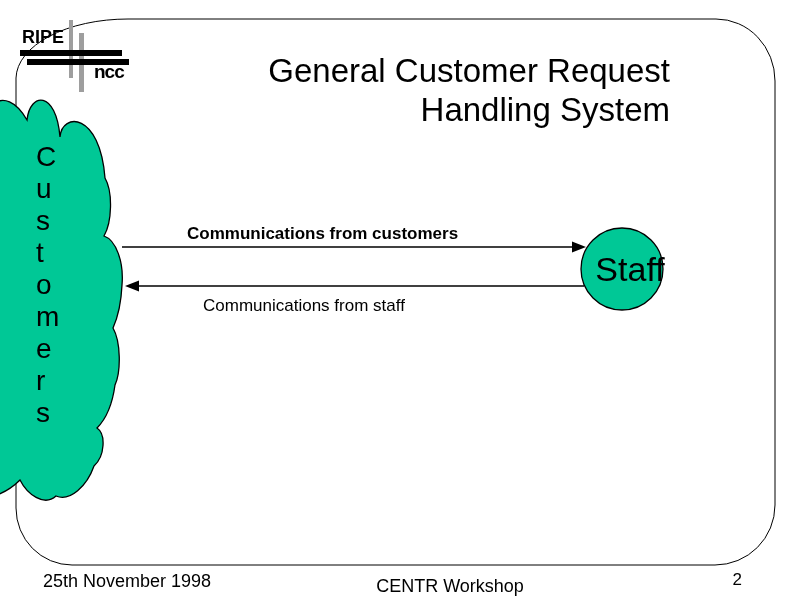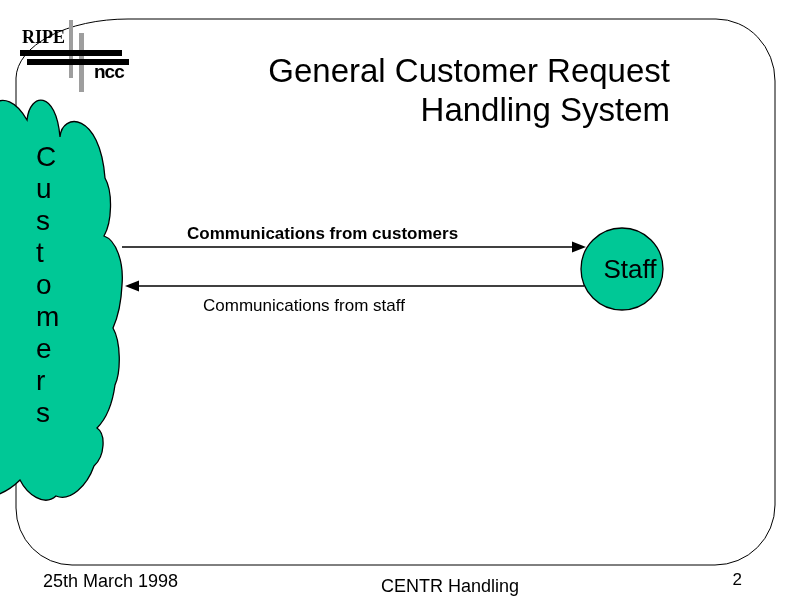--- a/index.html
+++ b/index.html
@@ -23,21 +23,20 @@
     width: 800px; height: 600px;
   }
   
   .logo-primary {
     position: absolute;
     left: 22px; top: 27px;
     font-size: 18px;
     font-weight: bold;
     letter-spacing: 0px;
     line-height: 20px;
-    font-family: Liberation Serif, serif;
   }
   .logo-secondary {
     position: absolute;
     left: 94px; top: 62px;
     font-size: 19px;
     font-weight: bold;
     letter-spacing: -1px;
     line-height: 20px;
   }
   .logo-hbar1 {
@@ -105,21 +104,21 @@
     font-size: 17px;
     line-height: 20px;
     z-index: 6;
   }
   
   .staff-label {
     position: absolute;
     left: 582px; top: 254px;
     width: 96px;
     text-align: center;
-    font-size: 26px;
+    font-size: 34px;
     line-height: 30px;
     z-index: 6;
   }
   
   .footer-date {
     position: absolute;
     left: 43px; top: 571px;
     font-size: 18px;
     line-height: 21px;
   }
@@ -189,17 +188,17 @@
   <div class="slide-title">General Customer Request
 Handling System</div>
 
   <div class="cloud-vertical-label">Customers</div>
 
   <div class="flow-top-label">Communications from customers</div>
   <div class="flow-bottom-label">Communications from staff</div>
 
   <div class="staff-label">Staff</div>
 
-  <div class="footer-date">25th March 1998</div>
-  <div class="footer-event">CENTR Handling</div>
+  <div class="footer-date">25th November 1998</div>
+  <div class="footer-event">CENTR Workshop</div>
   <div class="footer-page-number">2</div>
 
 </div>
 
 </body></html>

